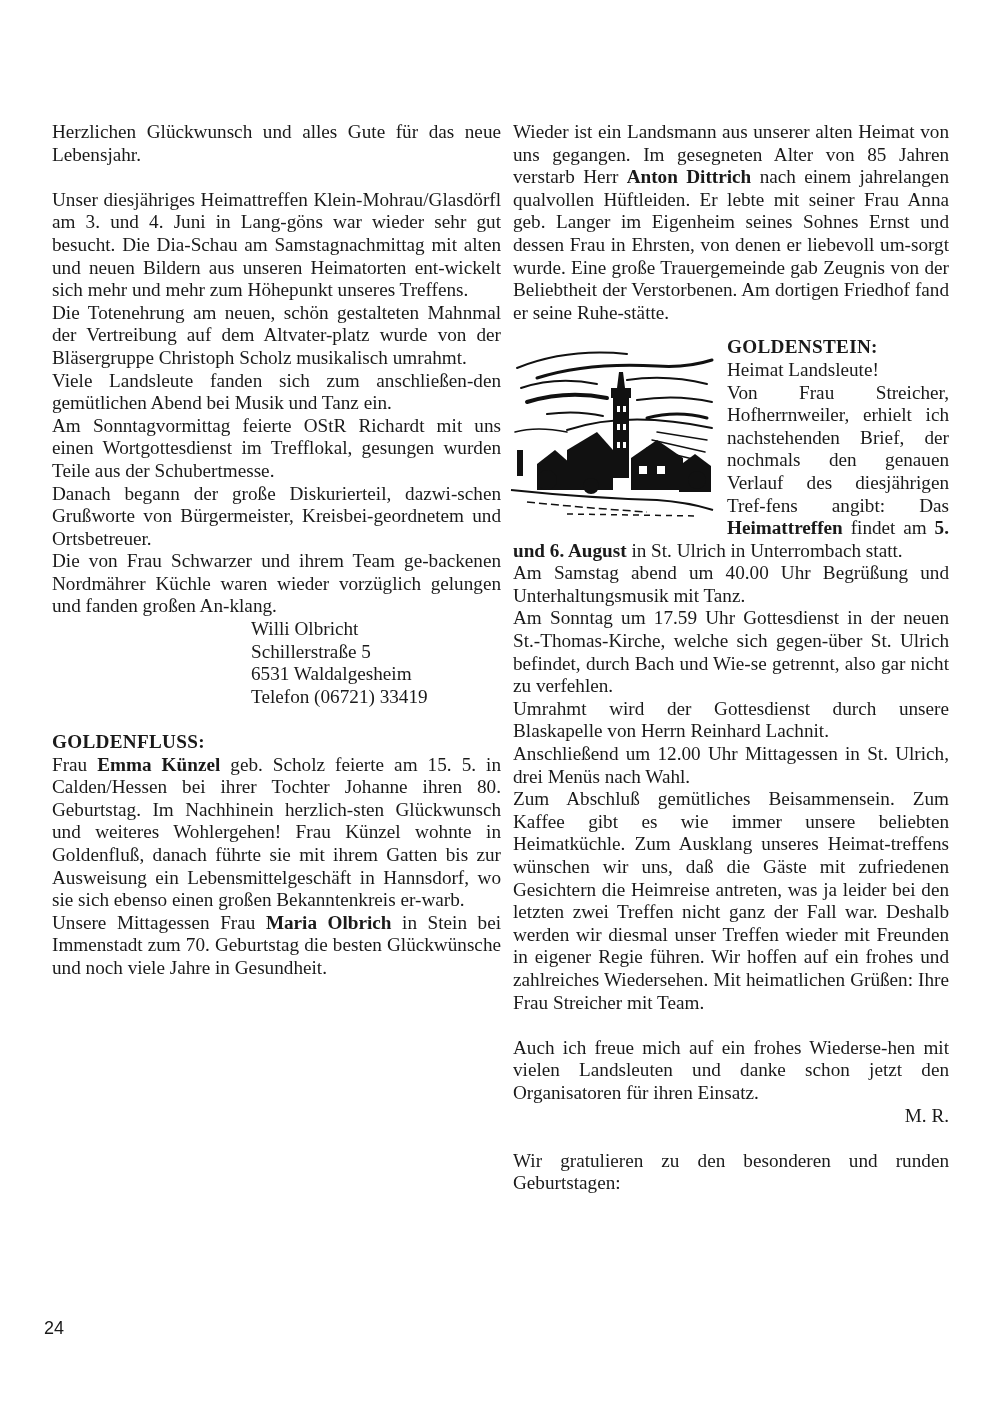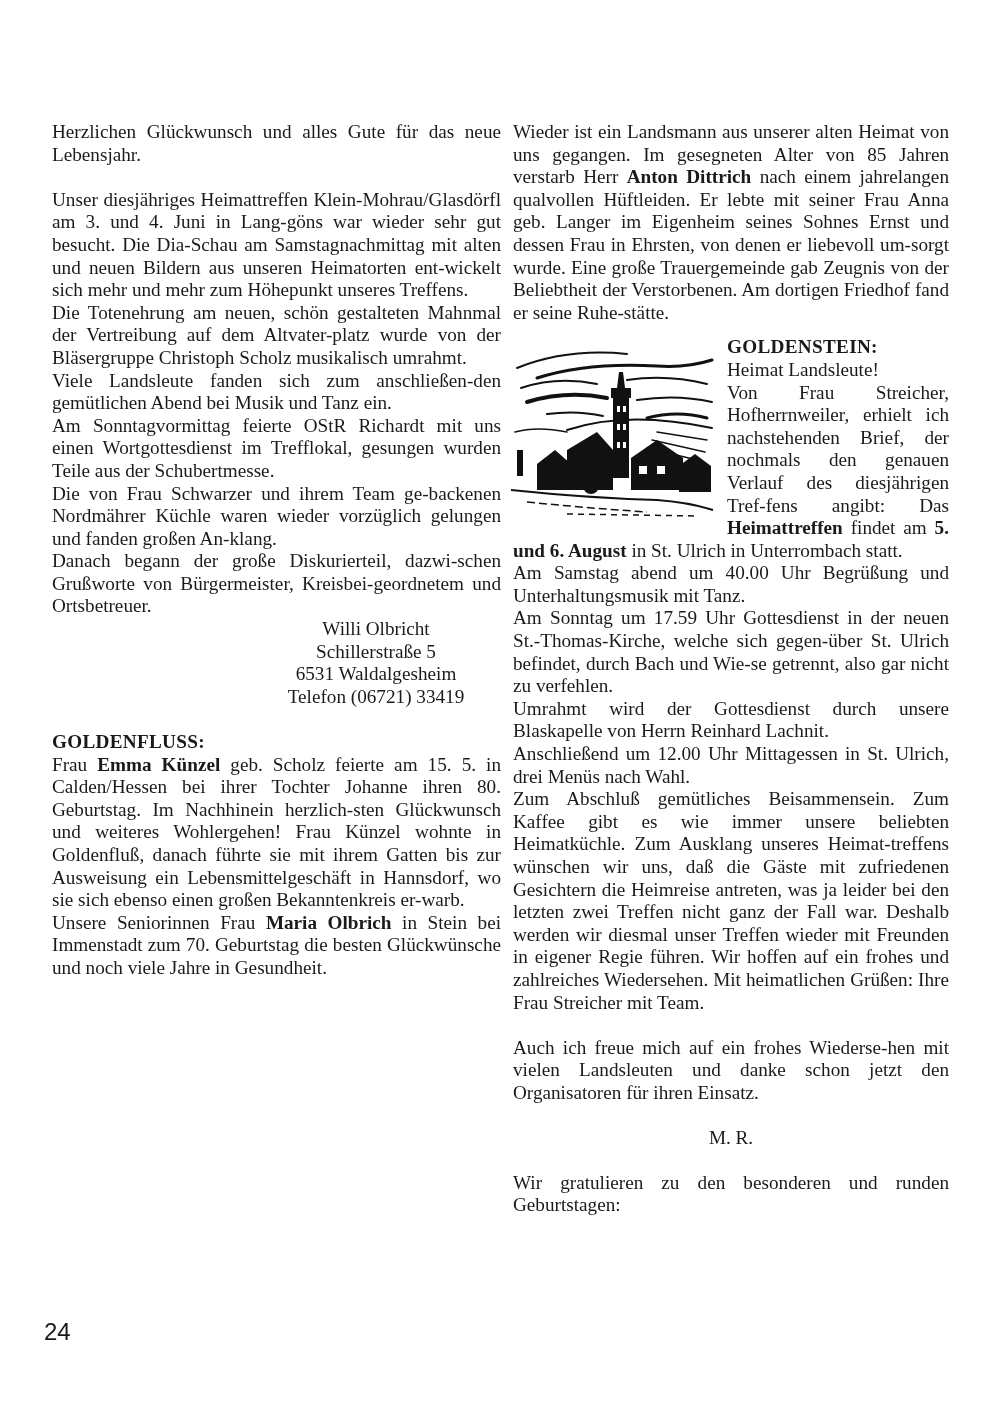--- a/index.html
+++ b/index.html
@@ -36,27 +36,27 @@
     .bold { font-weight: bold; }
     .heading {
       font-weight: bold;
       letter-spacing: 0.3px;
       margin: 0;
     }
     .signature {
       margin-left: 199px;
       text-align: left;
     }
-    .signature p { text-align: center; }
-    .right-align { text-align: center; margin-top: 22px; }
+    .signature p { text-align: left; }
+    .right-align { text-align: right; }
     .page-number {
       position: absolute;
       left: 44px;
       top: 1318px;
-      font-size: 24px;
+      font-size: 18px;
       font-family: "Liberation Sans", "DejaVu Sans", sans-serif;
     }
     .float-img {
       float: left;
       width: 208px;
       height: 178px;
       margin: 4px 12px 0 -6px;
       shape-outside: margin-box;
     }
     .float-block::after { content: ""; display: block; clear: both; }
@@ -67,34 +67,34 @@
 
 <div class="page">
 
   <div class="col col-left">
     <p class="last-line">Herzlichen Glückwunsch und alles Gute für das neue Lebensjahr.</p>
     <div class="gap"></div>
     <p class="last-line">Unser diesjähriges Heimattreffen Klein-Mohrau/Glasdörfl am 3. und 4. Juni in Lang-göns war wieder sehr gut besucht. Die Dia-Schau am Samstagnachmittag mit alten und neuen Bildern aus unseren Heimatorten ent-wickelt sich mehr und mehr zum Höhepunkt unseres Treffens.</p>
     <p class="last-line">Die Totenehrung am neuen, schön gestalteten Mahnmal der Vertreibung auf dem Altvater-platz wurde von der Bläsergruppe Christoph Scholz musikalisch umrahmt.</p>
     <p class="last-line">Viele Landsleute fanden sich zum anschließen-den gemütlichen Abend bei Musik und Tanz ein.</p>
     <p class="last-line">Am Sonntagvormittag feierte OStR Richardt mit uns einen Wortgottesdienst im Trefflokal, gesungen wurden Teile aus der Schubertmesse.</p>
+    <p class="last-line">Danach begann der große Diskurierteil, dazwi-schen Grußworte von Bürgermeister, Kreisbei-geordnetem und Ortsbetreuer.</p>
     <p class="last-line">Die von Frau Schwarzer und ihrem Team ge-backenen Nordmährer Küchle waren wieder vorzüglich gelungen und fanden großen An-klang.</p>
-    <p class="last-line">Danach begann der große Diskurierteil, dazwi-schen Grußworte von Bürgermeister, Kreisbei-geordnetem und Ortsbetreuer.</p>
 
     <div class="signature">
       <p>Willi Olbricht</p>
       <p>Schillerstraße 5</p>
       <p>6531 Waldalgesheim</p>
       <p>Telefon (06721) 33419</p>
     </div>
 
     <div class="gap"></div>
     <p class="heading">GOLDENFLUSS:</p>
     <p class="last-line"><span>Frau </span><span class="bold">Emma Künzel</span><span> geb. Scholz feierte am 15. 5. in Calden/Hessen bei ihrer Tochter Johanne ihren 80. Geburtstag. Im Nachhinein herzlich-sten Glückwunsch und weiteres Wohlergehen! Frau Künzel wohnte in Goldenfluß, danach führte sie mit ihrem Gatten bis zur Ausweisung ein Lebensmittelgeschäft in Hannsdorf, wo sie sich ebenso einen großen Bekanntenkreis er-warb.</span></p>
-    <p class="last-line"><span>Unsere Seniorinnen Frau </span><span class="bold">Maria Olbrich</span><span> in Stein bei Immenstadt zum 70. Geburtstag die besten Glückwünsche und noch viele Jahre in Gesundheit.</span></p>
+    <p class="last-line"><span>Unsere Mittagessen Frau </span><span class="bold">Maria Olbrich</span><span> in Stein bei Immenstadt zum 70. Geburtstag die besten Glückwünsche und noch viele Jahre in Gesundheit.</span></p>
   </div>
 
   <div class="col col-right">
     <p class="last-line"><span>Wieder ist ein Landsmann aus unserer alten Heimat von uns gegangen. Im gesegneten Alter von 85 Jahren verstarb Herr </span><span class="bold">Anton Dittrich</span><span> nach einem jahrelangen qualvollen Hüftleiden. Er lebte mit seiner Frau Anna geb. Langer im Eigenheim seines Sohnes Ernst und dessen Frau in Ehrsten, von denen er liebevoll um-sorgt wurde. Eine große Trauergemeinde gab Zeugnis von der Beliebtheit der Verstorbenen. Am dortigen Friedhof fand er seine Ruhe-stätte.</span></p>
 
     <div class="float-block" style="margin-top:12px;">
       <svg class="float-img" viewBox="0 0 208 178" xmlns="http://www.w3.org/2000/svg">
         <g stroke="#111" fill="none" stroke-linecap="round">
 
           <path d="M10 28 Q60 8 120 14" stroke-width="2"></path>

